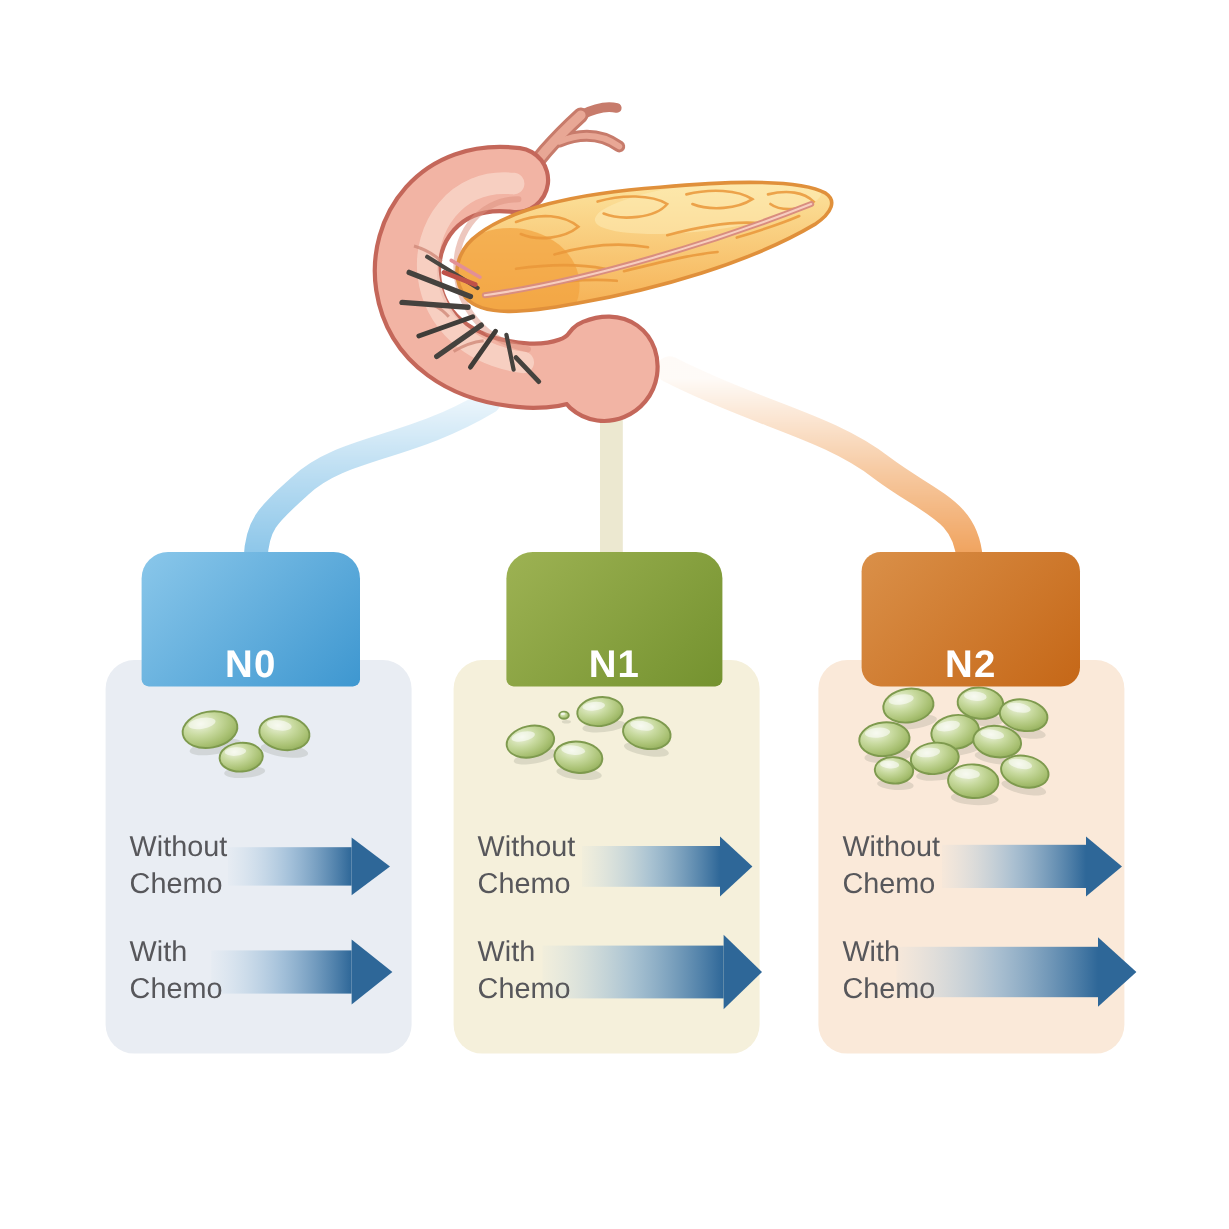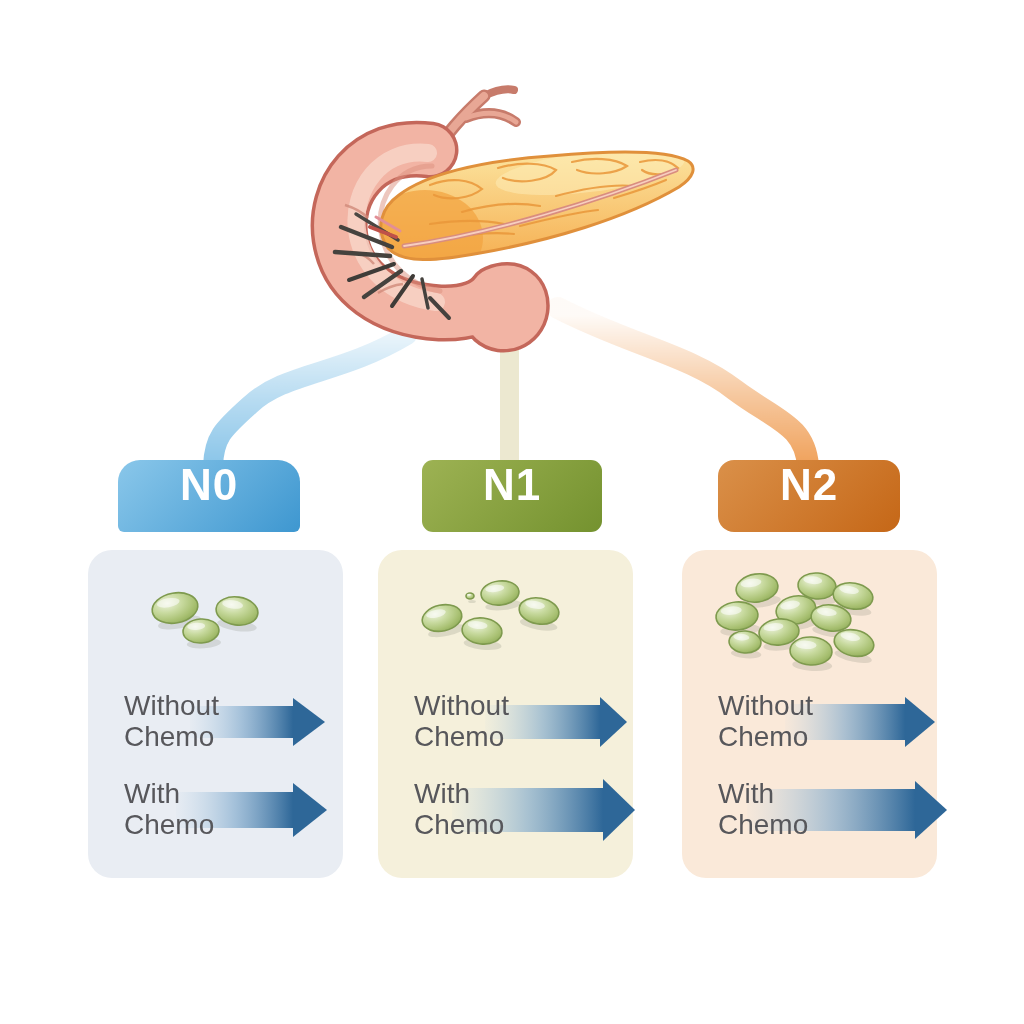--- a/index.html
+++ b/index.html
@@ -5,35 +5,35 @@
   html,body{margin:0;padding:0;background:#ffffff;}
   .canvas{
     position:relative;width:1024px;height:1024px;background:#ffffff;
     font-family:"Liberation Sans",sans-serif;overflow:hidden;
   }
   .connectors{position:absolute;left:0;top:0;width:1024px;height:1024px;z-index:1;}
   .pancreas{position:absolute;left:320px;top:80px;width:400px;height:270px;z-index:2;overflow:visible;}
   .column{position:absolute;top:460px;width:255px;height:420px;z-index:3;}
   .col0{left:88px}.col1{left:378px}.col2{left:682px}
   .tab{
-    position:absolute;top:0;height:72px;border-radius:22px 22px 6px 6px;
-    display:flex;align-items:flex-start;justify-content:center;
-    color:#ffffff;font-size:44px;font-weight:bold;letter-spacing:1px;z-index:2;
+    position:absolute;top:0;height:112px;border-radius:22px 22px 6px 6px;
+    display:flex;align-items:flex-end;justify-content:center;
+    color:#ffffff;font-size:32px;font-weight:bold;letter-spacing:1px;z-index:2;
   }
   .col0 .tab{left:30px;width:182px}
   .col1 .tab{left:44px;width:180px}
   .col2 .tab{left:36px;width:182px}
   .body{
     position:absolute;top:90px;left:0;width:255px;height:328px;
     border-radius:24px;z-index:1;
   }
   .nodes{position:absolute;left:0;top:0;width:255px;height:140px;overflow:visible;}
   .rowlabel{
-    position:absolute;left:20px;font-size:28px;line-height:31px;color:#57575b;
-    white-space:pre-line;z-index:2;margin-left:16px;
+    position:absolute;left:20px;font-size:24px;line-height:31px;color:#57575b;
+    white-space:pre-line;z-index:2;
   }
   .r0{top:140px}.r1{top:228px}
   .arrow{position:absolute;left:0;width:310px;height:88px;overflow:visible;z-index:1;}
   .a0{top:128px}.a1{top:216px}
 </style>
 </head>
 <body>
 
 <div class="canvas">
 
@@ -175,21 +175,21 @@
               <stop offset="1" stop-color="#2e6798" stop-opacity="1"></stop>
             </linearGradient>
           </defs>
           <rect x="88" y="26" width="117" height="36" fill="url(#ag01)"></rect>
           <polygon points="205,17 239,44 205,71" fill="#2e6798"></polygon>
         </svg>
     </div>
   </div>
 
   <div class="column col1">
-    <div class="tab" style="background: linear-gradient(135deg, rgb(157, 178, 83), rgb(116, 146, 47)); border-radius: 11px;">
+    <div class="tab" style="background: linear-gradient(135deg, rgb(157, 178, 83), rgb(116, 146, 47));">
       <span>N1</span>
     </div>
     <div class="body" style="background: rgb(245, 240, 219);">
       <svg class="nodes" viewBox="0 0 255 140">
           <g transform="rotate(0 92 46)">
             <ellipse cx="94" cy="51.4" rx="3.8" ry="1.5" fill="#6b705e" fill-opacity="0.18"></ellipse>
             <ellipse cx="92" cy="46" rx="4" ry="3" fill="url(#nodeGrad)" stroke="#7e9a4e" stroke-width="1.6"></ellipse>
             <ellipse cx="91" cy="44.74" rx="2" ry="1" fill="#ffffff" fill-opacity="0.55"></ellipse>
           </g>
           <g transform="rotate(-12 64 68)">

